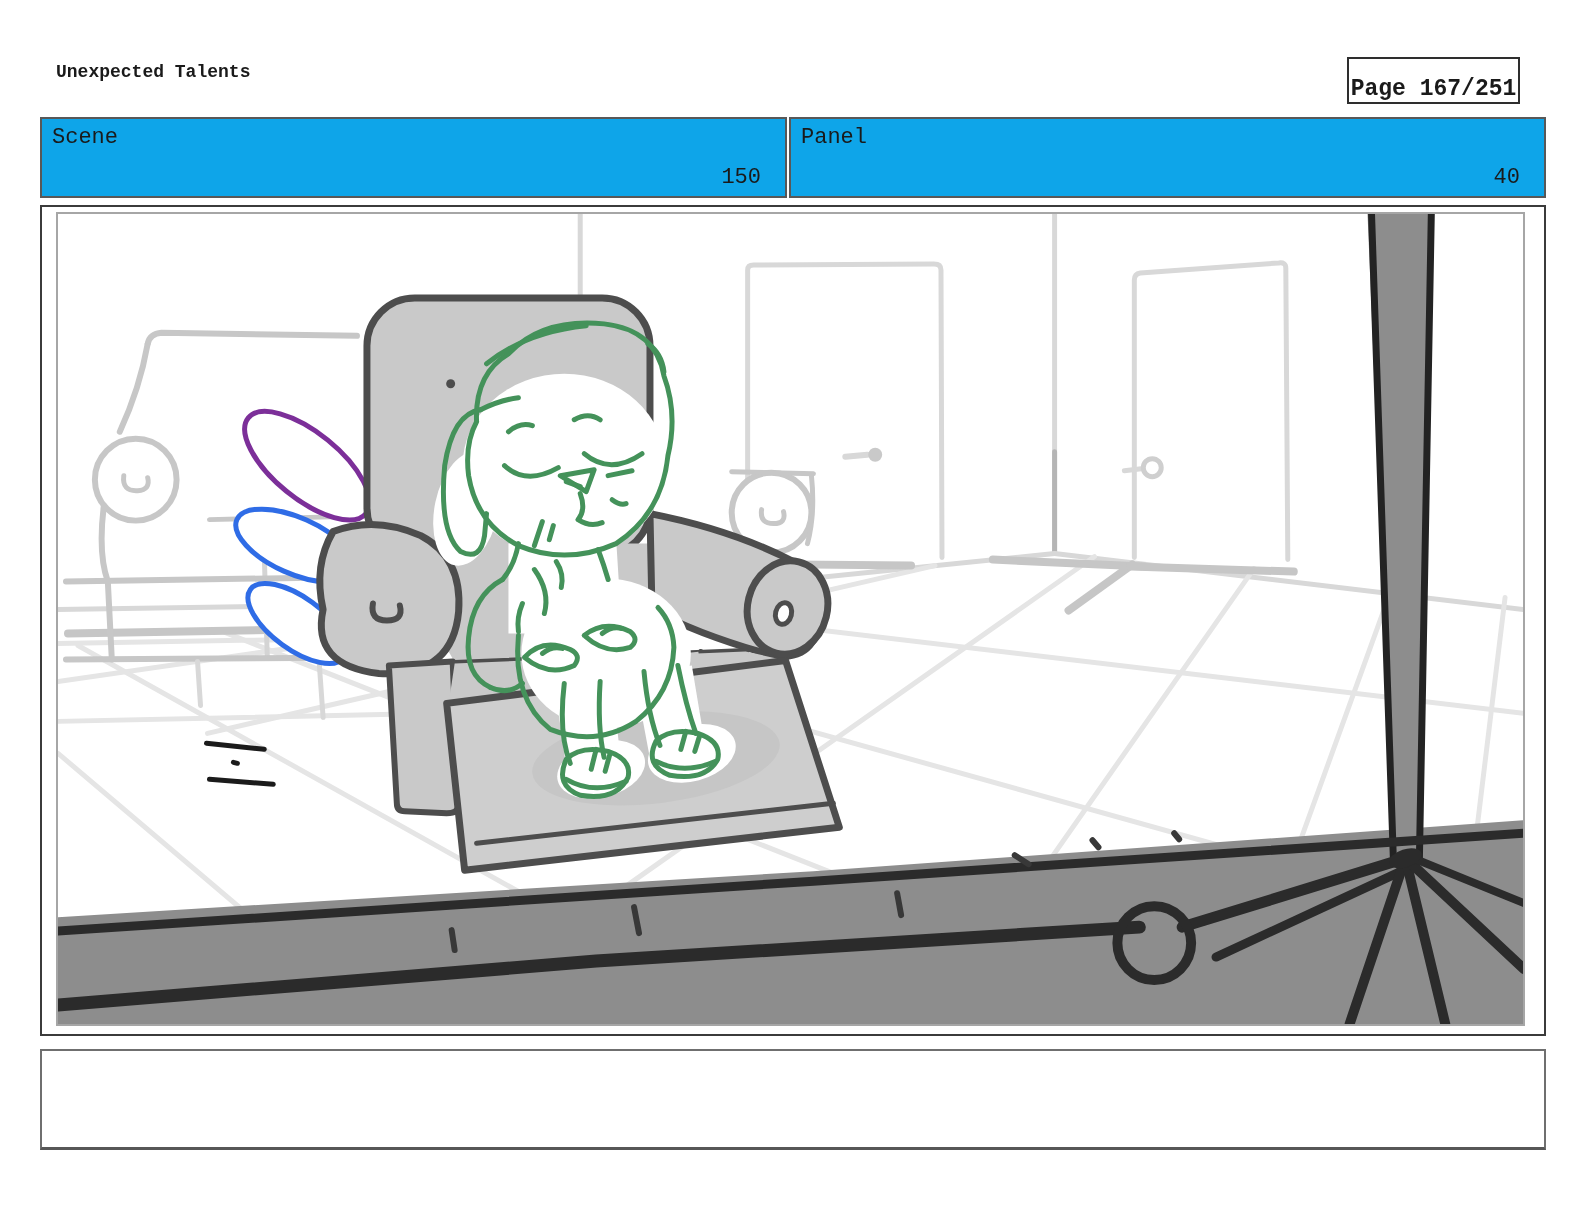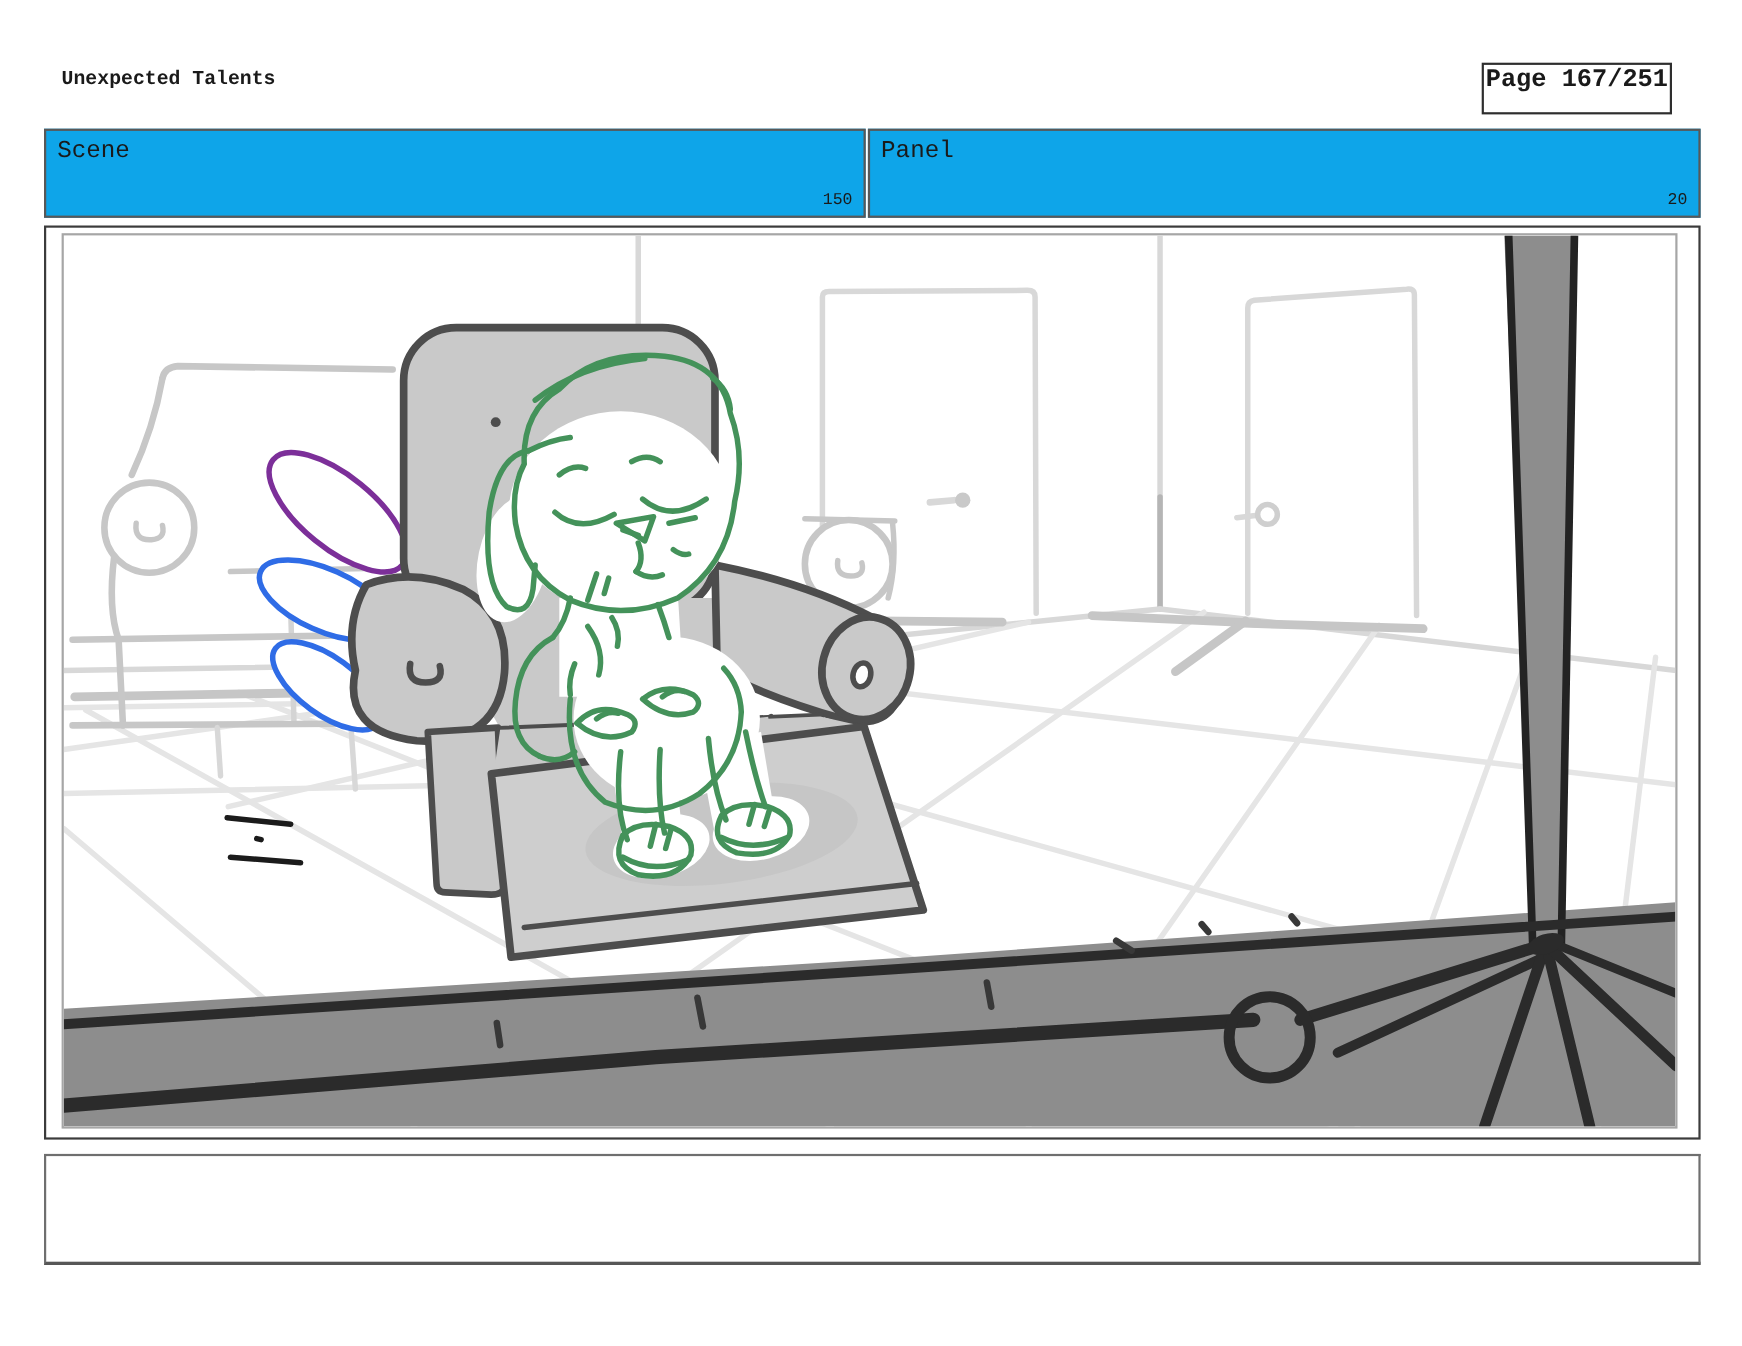--- a/index.html
+++ b/index.html
@@ -1,24 +1,24 @@
 <!DOCTYPE html>
 <html><head>
 <meta charset="utf-8">
 <style>
   html,body{margin:0;padding:0;background:#ffffff;}
   body{position:relative;width:1584px;height:1224px;font-family:"Liberation Mono","DejaVu Sans Mono",monospace;color:#1a1a1a;overflow:hidden;}
   .abs{position:absolute;box-sizing:border-box;}
   .title{left:56px;top:62px;font-size:18px;font-weight:bold;letter-spacing:0px;white-space:pre;}
-  .page-box{left:1347px;top:57px;width:173px;height:47px;border:2px solid #2e2e2e;display:flex;align-items:flex-start;justify-content:center;font-size:23px;font-weight:bold;white-space:pre;}
+  .page-box{left:1347px;top:57px;width:173px;height:47px;border:2px solid #2e2e2e;display:flex;align-items:flex-end;justify-content:center;font-size:23px;font-weight:bold;white-space:pre;}
   .meta-box{top:117px;height:81px;border:2px solid #585858;background:#0ea5e9;}
   .scene-box{left:40px;width:747px;}
   .panel-box{left:789px;width:757px;padding-left:19px;}
   .meta-label{position:absolute;left:10px;top:6px;font-size:22px;}
-  .meta-value{position:absolute;right:10px;bottom:6px;font-size:15px;margin-left:21px;}
+  .meta-value{position:absolute;right:24px;bottom:6px;font-size:22px;margin-left:21px;}
   .main-panel{left:40px;top:205px;width:1506px;height:831px;border:2px solid #3b3b3b;background:#ffffff;}
   .canvas{position:absolute;left:14px;top:5px;right:19px;bottom:8px;border:2px solid #a6a6a6;background:#ffffff;overflow:hidden;}
   .canvas svg{display:block;width:100%;height:100%;}
   .notes-box{left:40px;top:1049px;width:1506px;height:101px;border:2px solid #6f6f6f;border-bottom:3px solid #575757;background:#ffffff;font-size:22px;padding:8px 10px;}
 </style>
 </head>
 <body>
 
 <div class="abs title">Unexpected Talents</div>
 
@@ -26,21 +26,21 @@
   <span>Page 167/251</span>
 </div>
 
 <div class="abs meta-box scene-box">
   <span class="meta-label">Scene</span>
   <span class="meta-value">150</span>
 </div>
 
 <div class="abs meta-box panel-box">
   <span class="meta-label">Panel</span>
-  <span class="meta-value">20</span>
+  <span class="meta-value">40</span>
 </div>
 
 <div class="abs main-panel">
   <div class="canvas">
     <svg viewBox="0 0 1470 811" preserveAspectRatio="none">
 
       <g fill="none" stroke-width="5" stroke-linecap="round" stroke-linejoin="round" stroke="#d8d8d8">
         <path d="M 524,0 L 524,122"></path>
         <path d="M 692,344 L 692,56 Q 692,51 698,51 L 879,50 Q 886,50 886,56 L 887,344"></path>
         <path stroke-width="6" d="M 790,243 L 812,241"></path>

